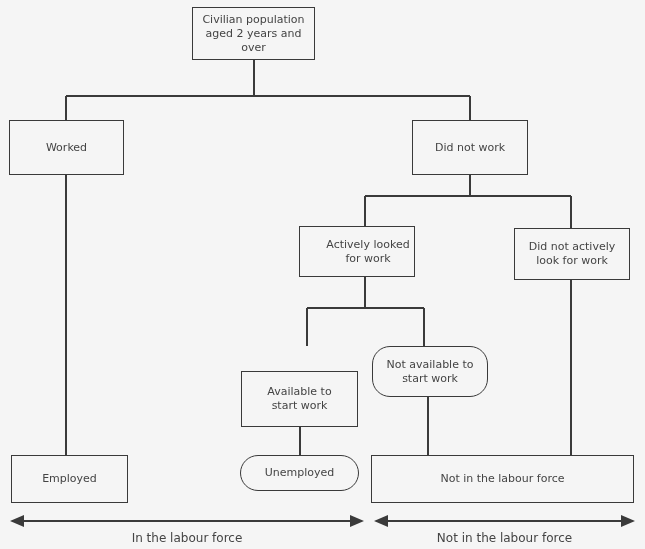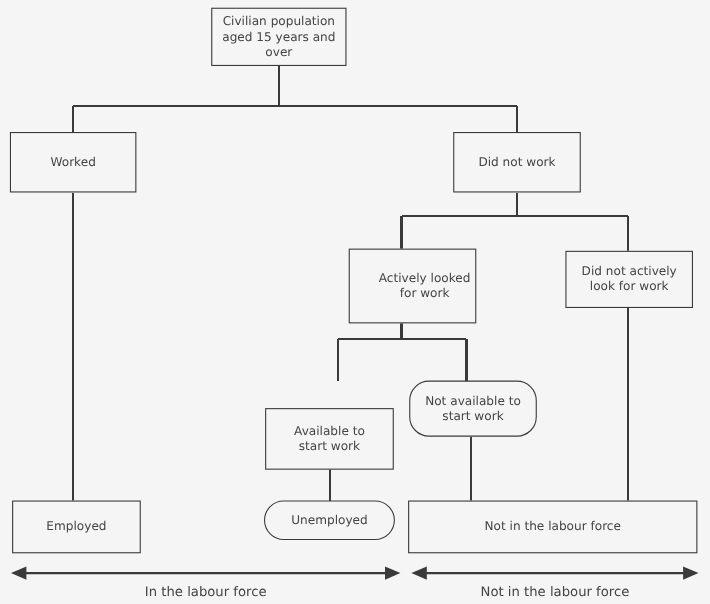--- a/index.html
+++ b/index.html
@@ -90,33 +90,33 @@
       <polygon points="364,521 350,515 350,527" stroke="none"></polygon>
 
       <line x1="382" y1="521" x2="627" y2="521"></line>
       <polygon points="374,521 388,515 388,527" stroke="none"></polygon>
       <polygon points="635,521 621,515 621,527" stroke="none"></polygon>
     </g>
   </svg>
 
   <div class="node" style="left:192px; top:7px; width:123px; height:53px;">
     <span>Civilian population
-aged 15 years and
+aged 2 years and
 over</span>
   </div>
 
   <div class="node" style="left:9px; top:120px; width:115px; height:55px;">
     <span>Worked</span>
   </div>
 
   <div class="node" style="left:412px; top:120px; width:116px; height:55px;">
     <span>Did not work</span>
   </div>
 
-  <div class="node" style="left:317px; top:226px; width:116px; height:68px;padding-left:22px;">
+  <div class="node" style="left:299px; top:226px; width:116px; height:51px;padding-left:22px;">
     <span>Actively looked
 for work</span>
   </div>
 
   <div class="node" style="left:514px; top:228px; width:116px; height:52px;">
     <span>Did not actively
 look for work</span>
   </div>
 
   <div class="node" style="left:241px; top:346px; width:117px; height:56px;margin-top:25px;">

